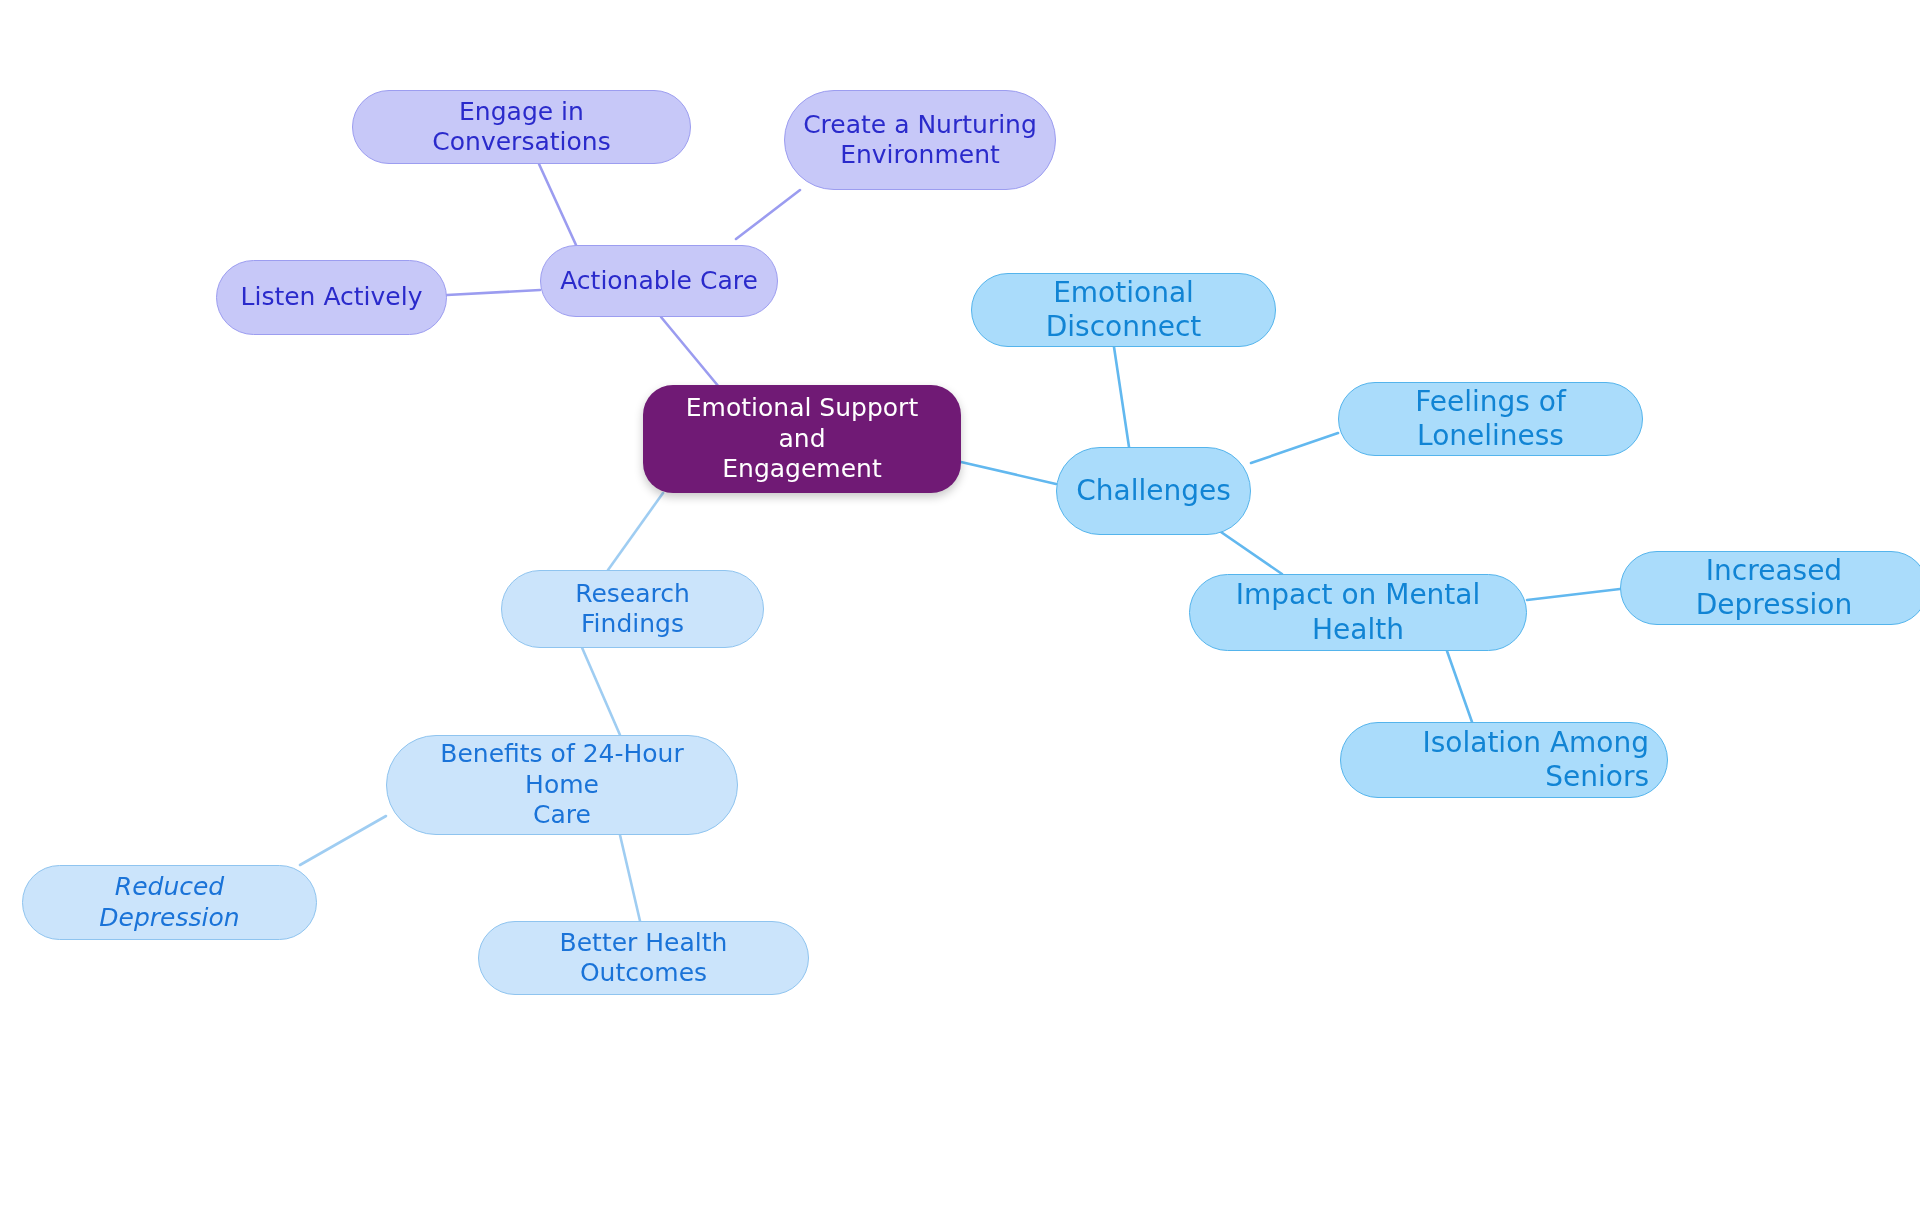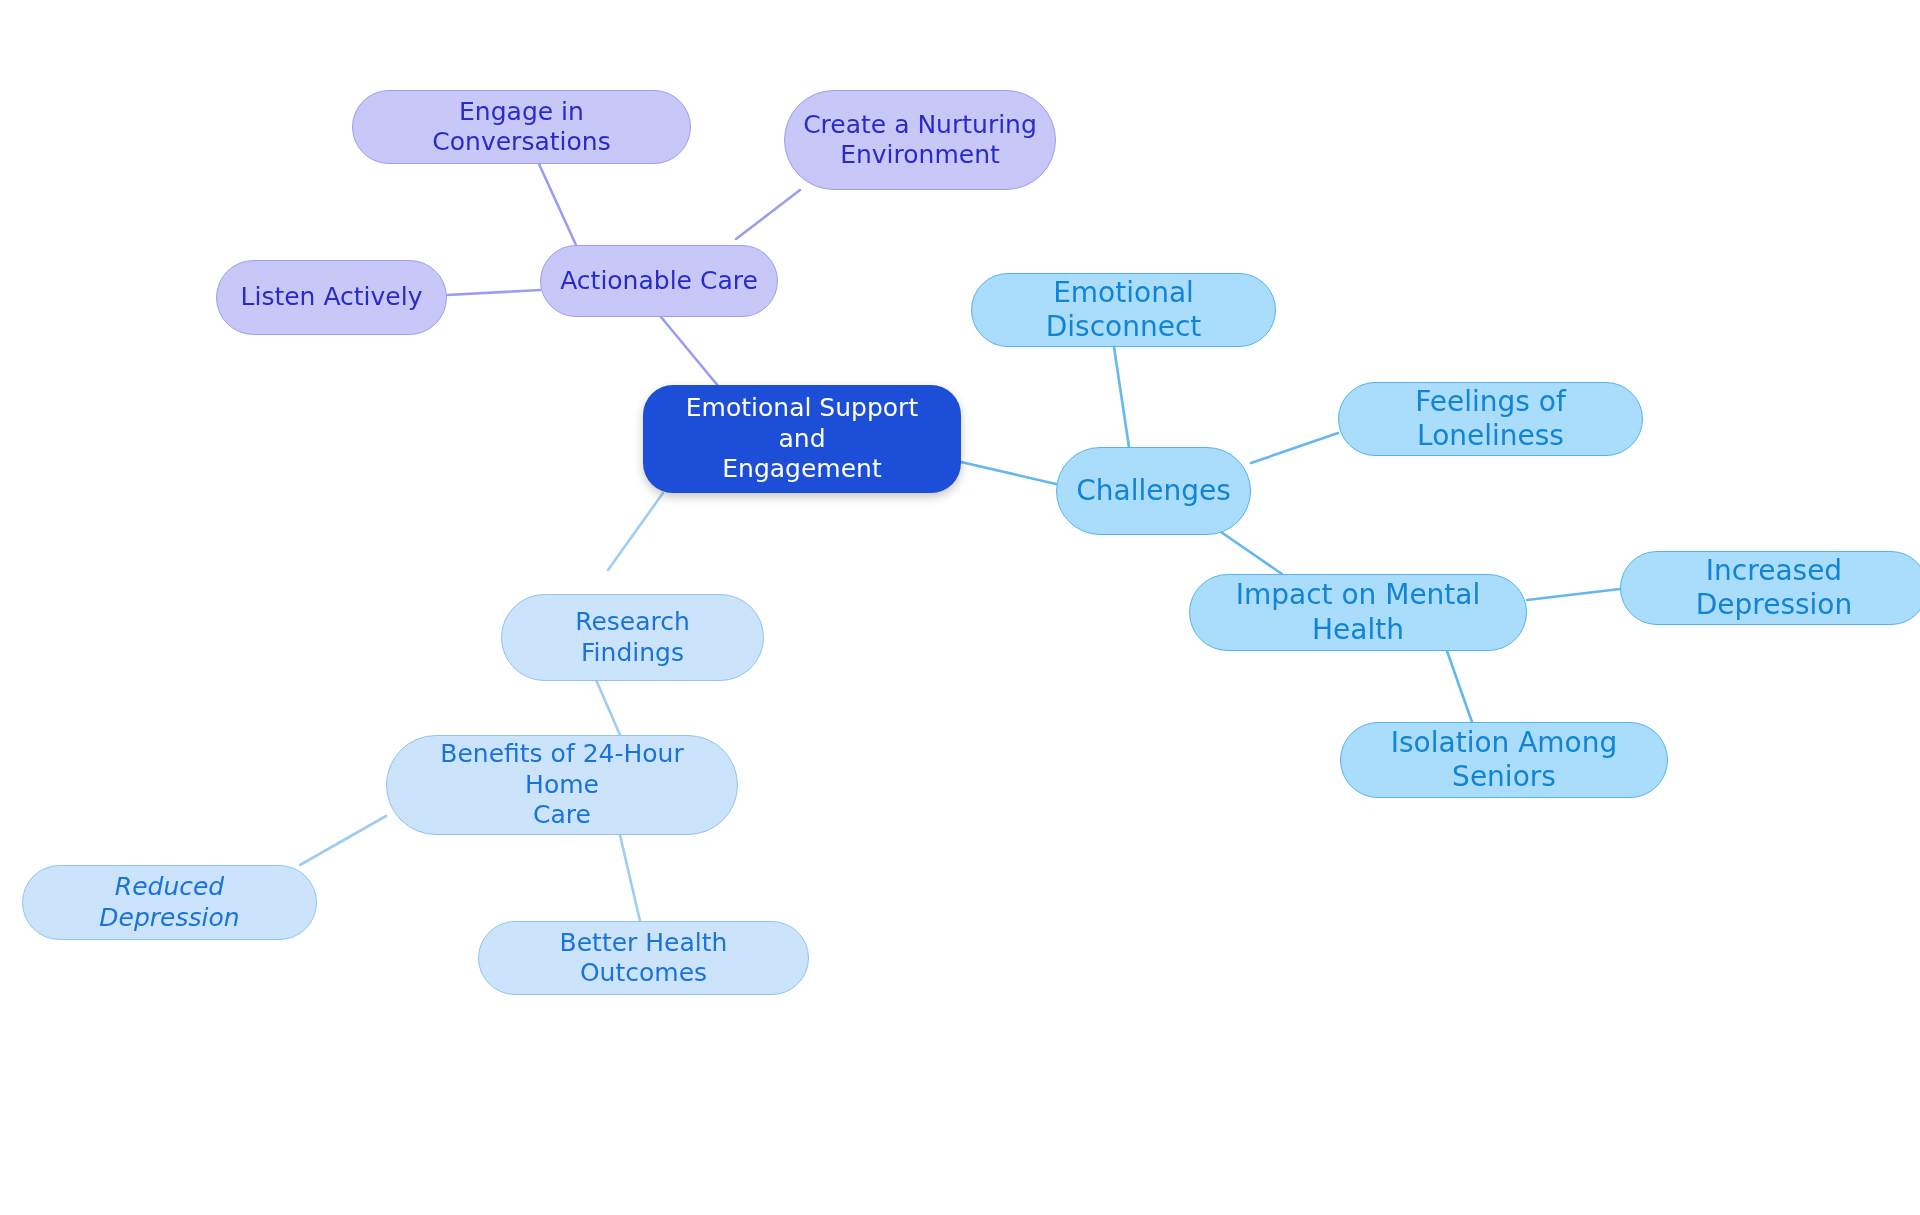--- a/index.html
+++ b/index.html
@@ -31,21 +31,21 @@
     display: flex;
     align-items: center;
     justify-content: center;
     text-align: center;
     border-radius: 999px;
     line-height: 1.22;
     white-space: pre-line;
     padding: 6px 18px;
   }
   .node.root {
-    background: #1d4ed8;
+    background: #701a75;
     color: #ffffff;
     border: none;
     border-radius: 30px;
     font-size: 25px;
     box-shadow: 0 4px 10px rgba(0,0,0,0.22);
   }
   .node.purple {
     background: #c7c8f8;
     border: 1.6px solid #9c9df0;
     color: #2a2acb;
@@ -100,22 +100,22 @@
       <div class="node purple" style="left: 540px; top: 245px; width: 238px; height: 72px;">Actionable Care</div>
       <div class="node purple" style="left: 352px; top: 90px; width: 339px; height: 74px;">Engage in Conversations</div>
       <div class="node purple" style="left: 784px; top: 90px; width: 272px; height: 100px;">Create a Nurturing
 Environment</div>
       <div class="node purple" style="left: 216px; top: 260px; width: 231px; height: 75px;">Listen Actively</div>
       <div class="node blue-strong" style="left: 1056px; top: 447px; width: 195px; height: 88px;">Challenges</div>
       <div class="node blue-strong" style="left: 971px; top: 273px; width: 305px; height: 74px;">Emotional Disconnect</div>
       <div class="node blue-strong" style="left: 1338px; top: 382px; width: 305px; height: 74px;">Feelings of Loneliness</div>
       <div class="node blue-strong" style="left: 1189px; top: 574px; width: 338px; height: 77px;">Impact on Mental Health</div>
       <div class="node blue-strong" style="left: 1620px; top: 551px; width: 308px; height: 74px;">Increased Depression</div>
-      <div class="node blue-strong" style="left: 1340px; top: 722px; width: 328px; height: 76px;">Isolation Among Seniors</div>
-      <div class="node blue-pale" style="left: 501px; top: 570px; width: 263px; height: 87px; margin-top: 24px;">Research Findings</div>
+      <div class="node blue-strong" style="left: 1340px; top: 722px; width: 328px; height: 76px; text-align: right;">Isolation Among Seniors</div>
+      <div class="node blue-pale" style="left: 501px; top: 570px; width: 263px; height: 78px;">Research Findings</div>
       <div class="node blue-pale" style="left: 386px; top: 735px; width: 352px; height: 100px;">Benefits of 24-Hour Home
 Care</div>
       <div class="node blue-pale" style="left: 22px; top: 865px; width: 295px; height: 75px; font-style: italic;">Reduced Depression</div>
       <div class="node blue-pale" style="left: 478px; top: 921px; width: 331px; height: 74px;">Better Health Outcomes</div>
     </div>
 
 
 </div>
 
 </body></html>

